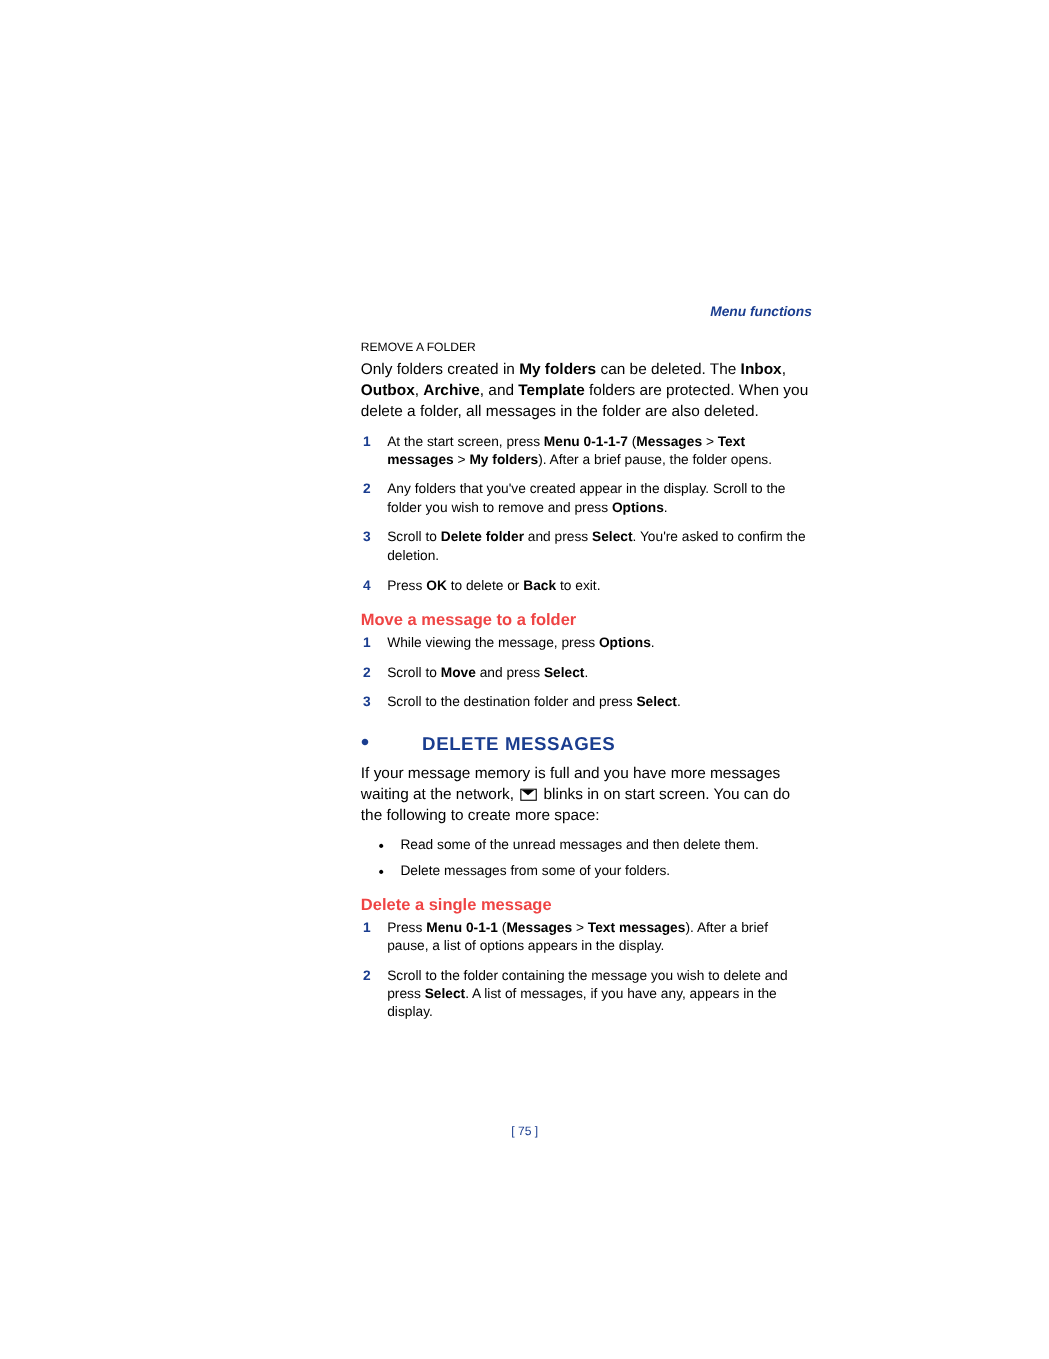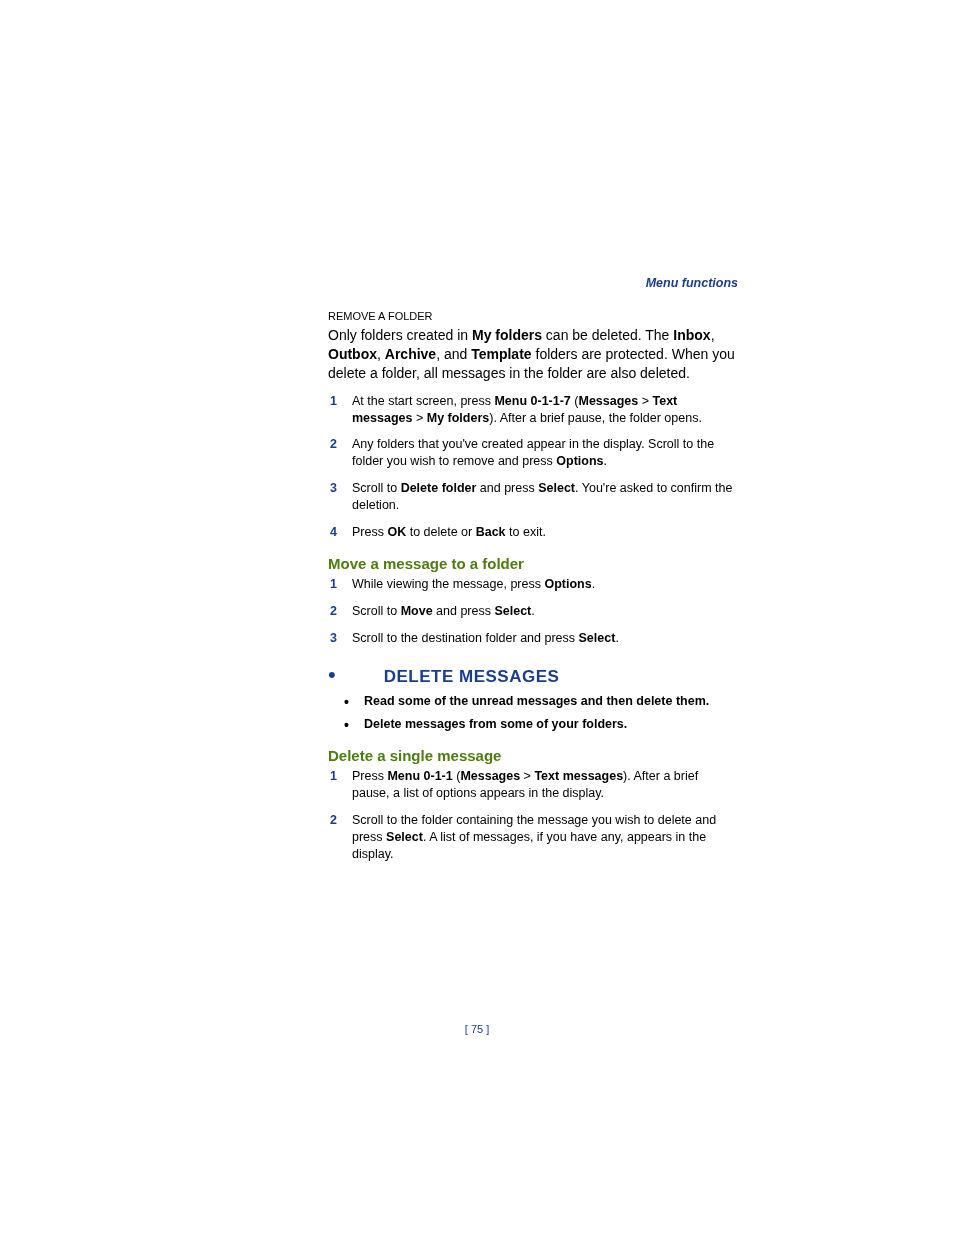--- a/index.html
+++ b/index.html
@@ -52,21 +52,21 @@
   }
   ol.steps li .num {
     position: absolute;
     left: 2px;
     top: 0;
     color: #1a3d8f;
     font-weight: bold;
     font-size: 12.5px;
   }
   .blue-sub {
-    color: #4d7c0f;
+    color: #ef4444;
     font-weight: bold;
     font-size: 15px;
     margin-bottom: 4px;
     margin-top: 4px;
   }
   .main-heading-row {
     display: flex;
     align-items: baseline;
     margin-top: 18px;
     margin-bottom: 6px;
@@ -81,21 +81,20 @@
     color: #1a3d8f;
     font-weight: bold;
     font-size: 17px;
     letter-spacing: 0.5px;
     padding-left: 40px;
   }
   ul.bullets {
     list-style: none;
     padding: 0;
     margin: 0 0 14px 0;
-    font-weight: bold;
   }
   ul.bullets li {
     font-size: 12.5px;
     line-height: 1.35;
     padding-left: 36px;
     position: relative;
     margin-bottom: 6px;
   }
   ul.bullets li::before {
     content: "•";
@@ -158,20 +157,23 @@
   <ol class="steps">
       <li><span class="num">1</span><span>While viewing the message, press </span><span class="bold">Options</span><span>.</span></li>
       <li><span class="num">2</span><span>Scroll to </span><span class="bold">Move</span><span> and press </span><span class="bold">Select</span><span>.</span></li>
       <li><span class="num">3</span><span>Scroll to the destination folder and press </span><span class="bold">Select</span><span>.</span></li>
     </ol>
 
   <div class="main-heading-row">
     <span class="bullet-dot">•</span>
     <span class="main-heading">DELETE MESSAGES</span>
   </div>
+  <div class="para">
+    <span>If your message memory is full and you have more messages waiting at the network, </span><span class="envelope-icon"><span class="inner"></span></span><span> blinks in on start screen. You can do the following to create more space:</span>
+  </div>
   <ul class="bullets">
       <li>Read some of the unread messages and then delete them.</li>
       <li>Delete messages from some of your folders.</li>
     </ul>
 
   <div class="blue-sub">Delete a single message</div>
   <ol class="steps">
       <li><span class="num">1</span><span>Press </span><span class="bold">Menu 0-1-1</span><span> (</span><span class="bold">Messages</span><span> &gt; </span><span class="bold">Text messages</span><span>). After a brief pause, a list of options appears in the display.</span></li>
       <li><span class="num">2</span><span>Scroll to the folder containing the message you wish to delete and press </span><span class="bold">Select</span><span>. A list of messages, if you have any, appears in the display.</span></li>
     </ol>

